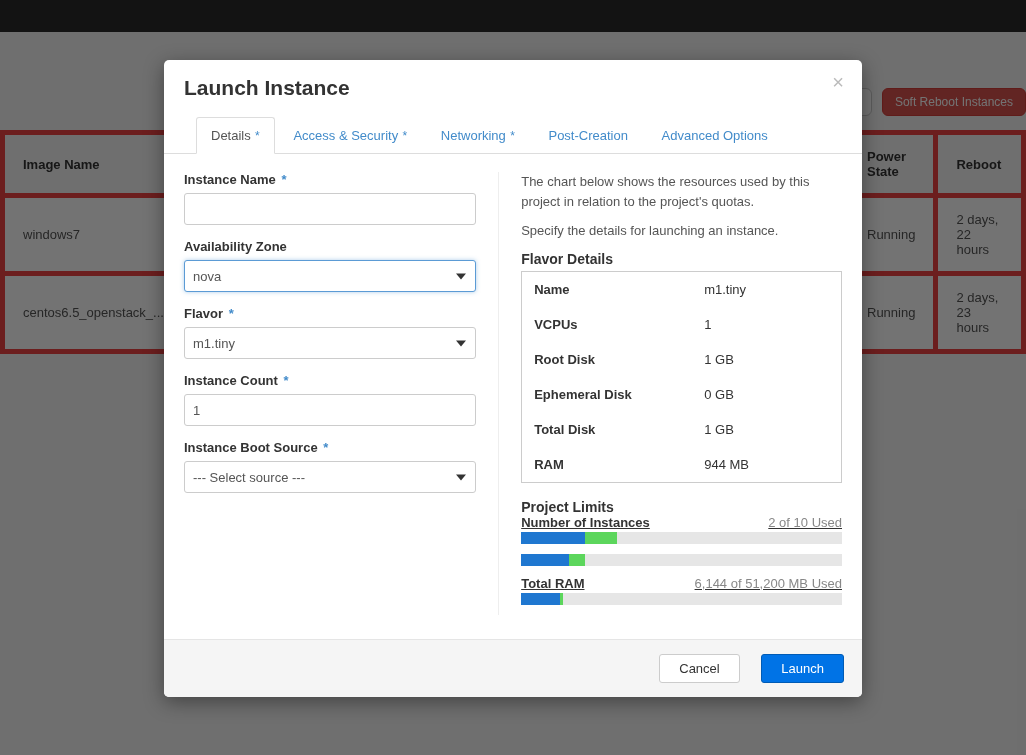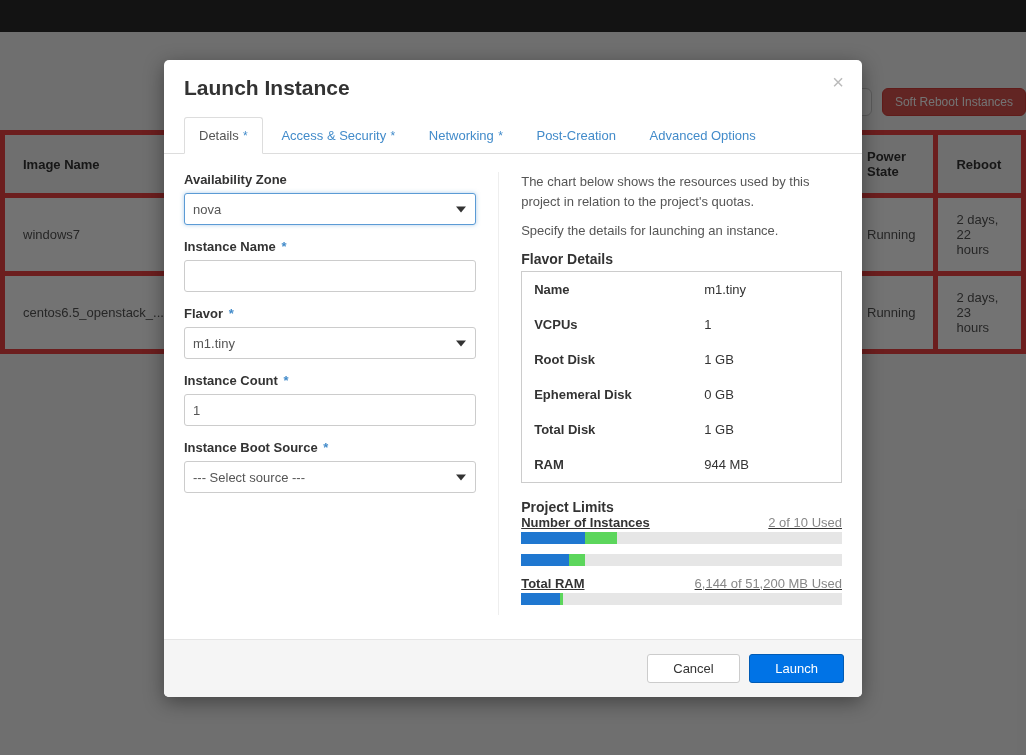--- a/index.html
+++ b/index.html
@@ -93,21 +93,21 @@
   .close-x {
     position: absolute;
     top: 12px; right: 18px;
     font-size: 20px;
     color: #bbb;
     cursor: pointer;
     line-height: 1;
   }
   .tabs {
     border-bottom: 1px solid #ddd;
-    padding: 0 20px;
+    padding: 0 32px;
     margin-top: 6px;
   }
   .tab {
     display: inline-block;
     padding: 10px 14px;
     font-size: 13px;
     color: #428bca;
     cursor: pointer;
     position: relative;
     top: 1px;
@@ -218,25 +218,25 @@
 
   .modal-footer {
     background: #f5f5f5;
     border-top: 1px solid #e5e5e5;
     padding: 14px 18px;
     text-align: right;
     border-radius: 0 0 5px 5px;
   }
   .btn {
     display: inline-block;
-    padding: 6px 25px;
+    padding: 6px 19px;
     font-size: 13px;
     border-radius: 3px;
     cursor: pointer;
-    margin-left: 6px;
+    margin-left: 18px;
   }
   .btn-default { background: #fff; border: 1px solid #ccc; color: #333; }
   .btn-primary { background: #0073e6; border: 1px solid #005bb5; color: #fff; }
 </style>
 </head>
 <body>
 
 <div class="bg-page">
   <div class="bg-topbar"></div>
   <div class="bg-toolbar">
@@ -282,31 +282,31 @@
       <span class="tab"><span>Networking</span><span class="req-star"> *</span></span>
       <span class="tab"><span>Post-Creation</span></span>
       <span class="tab"><span>Advanced Options</span></span>
     </div>
 
     <div class="modal-body">
 
       <div class="col-left">
 
         <div class="form-group">
+          <label class="form-label"><span>Instance Name</span><span class="req"> *</span></label>
+          <input type="text" class="form-control" value="" style="">
+        </div>
+
+        <div class="form-group">
           <label class="form-label"><span>Availability Zone</span></label>
           <div class="select-wrap">
             <select class="form-control focused">
               <option>nova</option>
             </select>
           </div>
-        </div>
-
-        <div class="form-group">
-          <label class="form-label"><span>Instance Name</span><span class="req"> *</span></label>
-          <input type="text" class="form-control" value="" style="">
         </div>
 
         <div class="form-group">
           <label class="form-label"><span>Flavor</span><span class="req"> *</span></label>
           <div class="select-wrap">
             <select class="form-control">
               <option>m1.tiny</option>
             </select>
           </div>
         </div>

